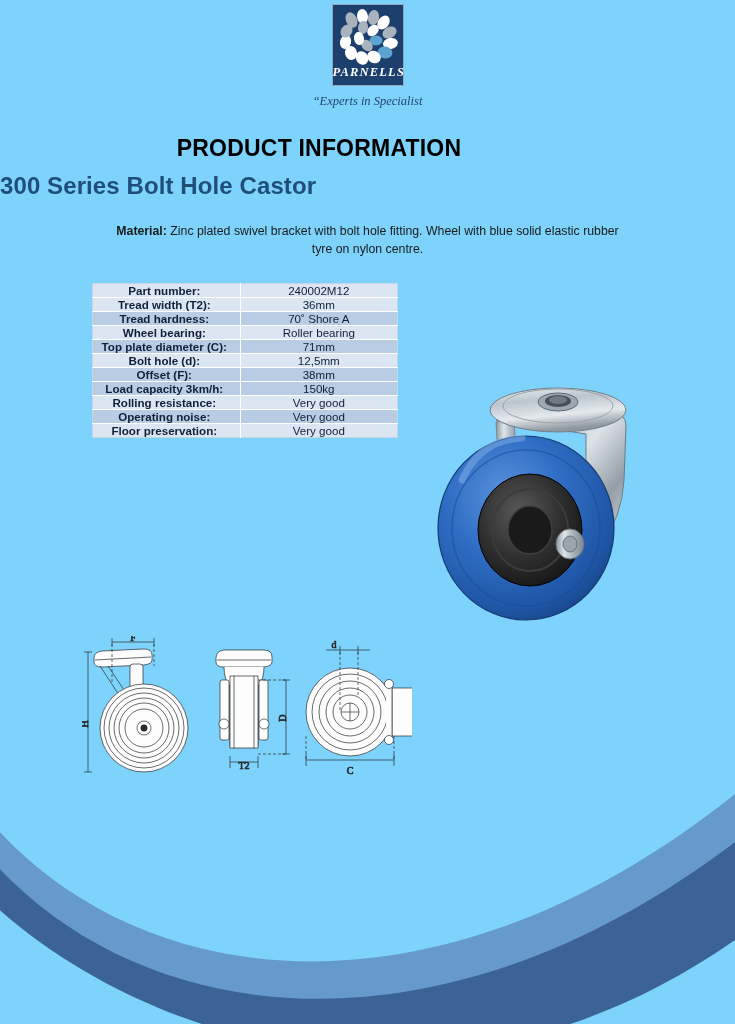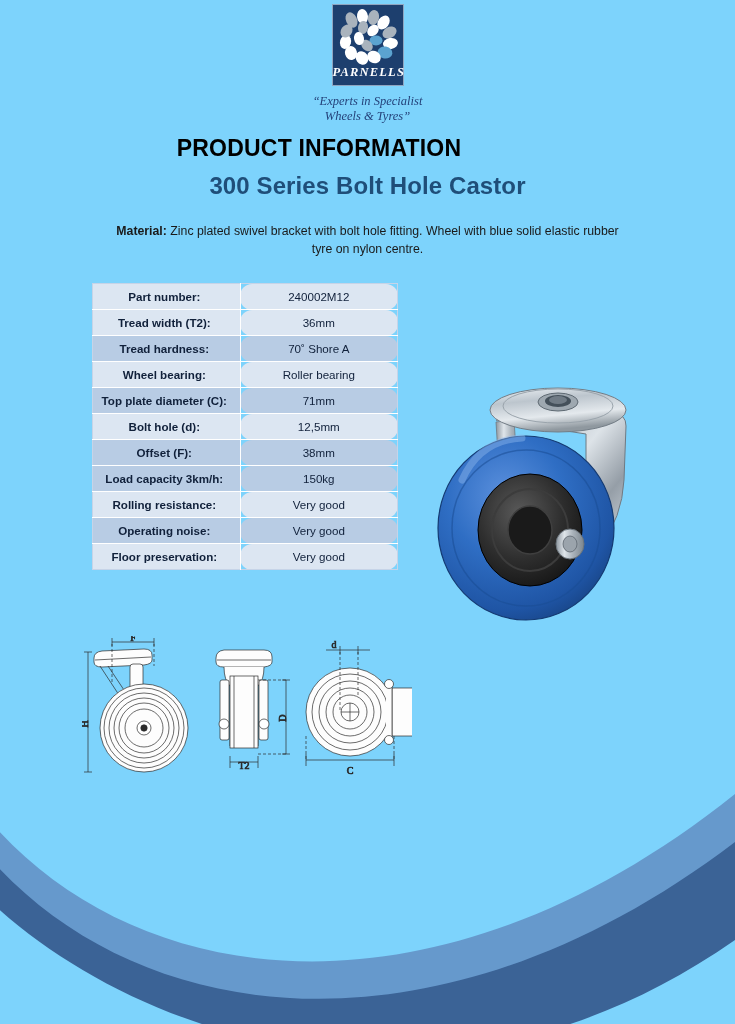--- a/index.html
+++ b/index.html
@@ -36,43 +36,43 @@
   }
 
   
   .title-main {
     position: absolute; left: 0; top: 135px; width: 638px;
     text-align: center; font-size: 23px; font-weight: bold;
     color: #000000; letter-spacing: .2px;
   }
   .title-sub {
     position: absolute; left: 0; top: 172px; width: 735px;
-    text-align: center; font-size: 24px; font-weight: bold;
+    font-size: 24px; font-weight: bold;
     color: #1f4e79; letter-spacing: .1px;
   }
   .material {
     position: absolute; left: 110px; top: 216px; width: 515px;
     text-align: center; font-size: 12.3px; line-height: 18px; color: #1a1a1a; margin-top: 6px;
   }
   .material b { font-weight: bold; }
 
   
   .spec-table {
     position: absolute; left: 92px; top: 283px;
     width: 306px; border-collapse: collapse;
     border: 1px solid #c6d4e8;
   }
   .spec-table td {
-    height: 26px; font-size: 11.6px; text-align: center;
+    height: 14px; font-size: 11.6px; text-align: center;
     vertical-align: middle; color: #10203a;
     border-right: 1px solid #ffffff;
     border-bottom: 1px solid #ffffff;
   }
   .spec-table td.k { width: 148px; font-weight: bold; padding-right: 4px; }
-  .spec-table td.v { width: 158px; font-weight: normal; border-radius: 12px; }
+  .spec-table td.v { width: 158px; font-weight: normal; }
   .spec-table tr.odd td  { background: #dce6f2; }
   .spec-table tr.even td { background: #b8cce4; }
   .spec-table tr:last-child td { border-bottom: none; }
   .spec-table td.v { border-right: none; }
 
   
   .photo { position: absolute; left: 418px; top: 368px; width: 236px; height: 266px; }
 
   
   .drawings { position: absolute; left: 82px; top: 636px; width: 330px; height: 148px; }
@@ -105,21 +105,20 @@
       
       <span class="ell" style="left:25px;  top:16px; width:10px; height:13px; background:#a9b3bd; transform:rotate(10deg);"></span>
       <span class="ell" style="left:35px;  top:19px; width:10px; height:13px; background:#ffffff; transform:rotate(45deg);"></span>
       <span class="ell" style="left:38px;  top:29px; width:10px; height:13px; background:#5ba3d0; transform:rotate(90deg);"></span>
       <span class="ell" style="left:29px;  top:34px; width:10px; height:13px; background:#a9b3bd; transform:rotate(135deg);"></span>
       <span class="ell" style="left:21px;  top:27px; width:10px; height:13px; background:#ffffff; transform:rotate(170deg);"></span>
       <span class="logo-word">PARNELLS</span>
     </div>
     <div class="tagline">
       <div>“Experts in Specialist</div>
-      <div>Wheels &amp; Tyres”</div>
     </div>
   </div>
 
   <div class="title-main">PRODUCT INFORMATION</div>
   <div class="title-sub">300 Series Bolt Hole Castor</div>
 
   <div class="material">
     <b>Material:</b><span> Zinc plated swivel bracket with bolt hole fitting. Wheel with blue solid elastic rubber tyre on nylon centre.</span>
   </div>
 

